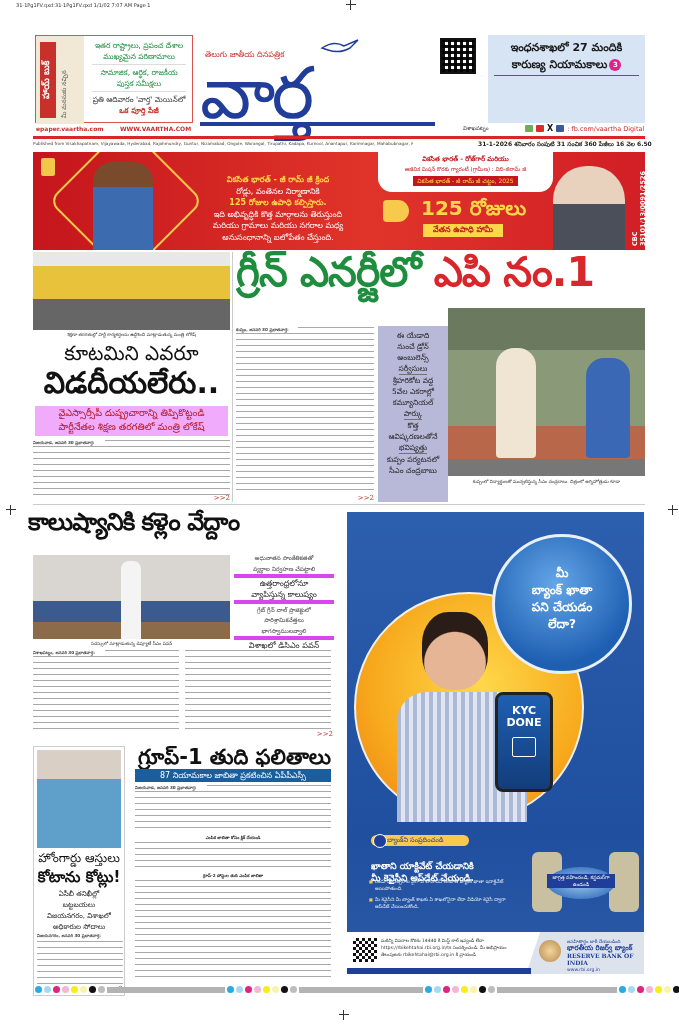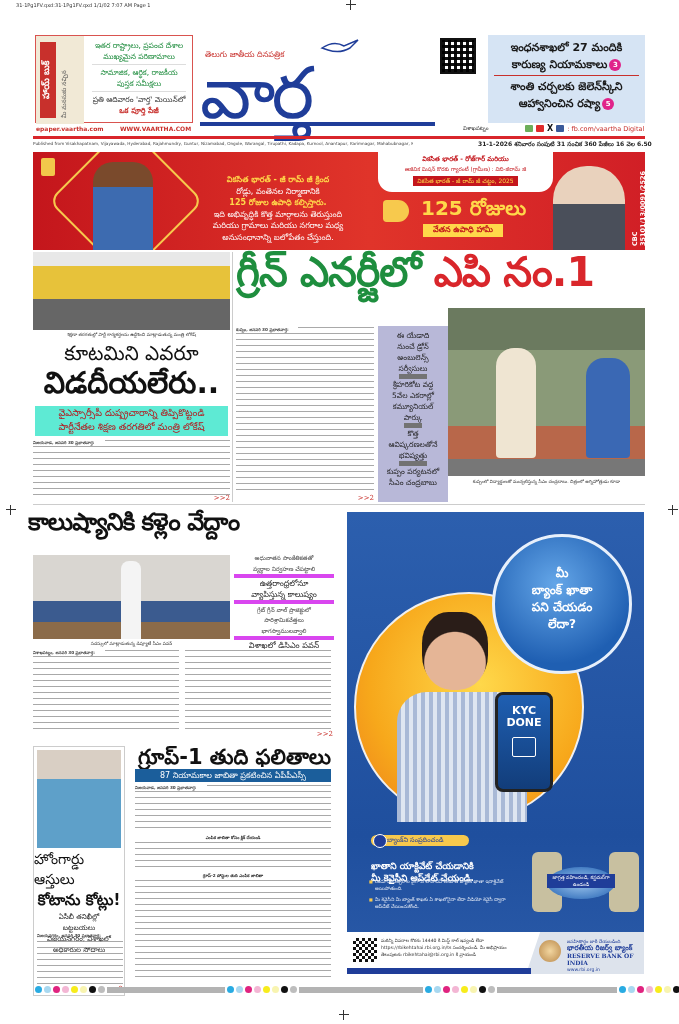--- a/index.html
+++ b/index.html
@@ -52,43 +52,43 @@
   .banner .mega { position: absolute; left: 350px; top: 48px; width: 26px; height: 22px; border-radius: 4px 12px 12px 4px; background: #f7c94d; }
   .banner .days { position: absolute; left: 388px; top: 44px; color: #ffd84a; font-size: 20px; font-weight: bold; }
   .banner .days-sub { position: absolute; left: 390px; top: 72px; background: #ffd84a; color: #c4161c; font-size: 8px; font-weight: bold; padding: 1px 10px; }
   .banner .pm { position: absolute; left: 520px; top: 14px; width: 72px; height: 84px; background: linear-gradient(180deg,#e9d2bd 0 45%,#4a4f5a 45%); border-radius: 34px 34px 0 0; }
   .banner .cbc { position: absolute; left: 598px; top: 4px; width: 12px; height: 90px; writing-mode: vertical-rl; transform: rotate(180deg); color: #fff; font-size: 6.5px; font-weight: bold; }
 
   
   .photo { background: #9aa2a8; overflow: hidden; }
   .cap { font-size: 4.5px; color: #333; text-align: center; }
   .h-big { font-weight: bold; color: #111; text-align: center; line-height: 1; }
-  .sub-strip { background: #5eead4; text-align: center; color: #b5161c; font-size: 9.5px; line-height: 14px; }
+  .sub-strip { background: #f0abfc; text-align: center; color: #b5161c; font-size: 9.5px; line-height: 14px; }
   .body { font-size: 4.2px; color: #444; line-height: 6.2px; text-align: justify; }
   .body::after { content: ""; }
   .cont { position: absolute; right: 0; bottom: 0; font-size: 7px; color: #c8302c; font-family: "DejaVu Serif", serif; }
   .textlines { background: repeating-linear-gradient(180deg,#8c8c8c 0 1.3px,transparent 1.3px 6px); opacity: .75; }
 
   .vrule { background: #ccc; width: 1px; }
   .green-h { left: 236px; top: 248px; font-size: 41px; font-weight: bold; color: #1e8e3e; letter-spacing: -1px; white-space: nowrap; }
   .green-h .red { color: #d9262b; }
   .sidebox { left: 378px; top: 326px; width: 70px; height: 176px; background: #b8b8d8; text-align: center; font-size: 7.5px; color: #222; line-height: 11px; padding-top: 4px; }
-  .sidebox .u { border-bottom: 5px solid #737373; display: inline-block; }
+  .sidebox .u { border-bottom: 1px solid #737373; display: inline-block; }
 
   .h-pollution { left: 28px; top: 508px; font-size: 24px; font-weight: bold; color: #111; letter-spacing: -1px; white-space: nowrap; }
   .pol-side { left: 234px; top: 553px; width: 100px; text-align: center; color: #222; font-size: 7px; line-height: 10px; }
   .pol-side .s { font-size: 6px; color: #444; }
   .pol-side .d { border-bottom: 4px solid #d946ef; margin: 1px 0; }
   .pol-side .big { font-size: 8px; }
 
   .g1-head { left: 138px; top: 745px; font-size: 21px; font-weight: bold; color: #111; white-space: nowrap; }
   .g1-strip { left: 135px; top: 769px; width: 196px; height: 13px; background: #1b5e9b; color: #fff; font-size: 8px; line-height: 13px; text-align: center; }
   .hg-box { left: 33px; top: 746px; width: 92px; height: 250px; border: 1px solid #ccc; }
   .hg-photo { left: 3px; top: 3px; width: 84px; height: 98px; background: linear-gradient(180deg,#d9cfc4 0 30%,#5ea0c9 30%); }
-  .hg-t1 { font-size: 14px; text-align: left; color: #111; }
+  .hg-t1 { font-size: 12px; text-align: center; color: #111; }
   .hg-t2 { font-size: 15px; font-weight: bold; text-align: center; color: #111; }
   .hg-t3 { font-size: 7px; text-align: center; color: #222; line-height: 11px; }
 
   
   .rbi { left: 347px; top: 512px; width: 297px; height: 462px; background: linear-gradient(180deg,#2c5fae,#1f4f9e 70%,#2a5aa8); overflow: hidden; }
   .rbi .sun { position: absolute; left: 7px; top: 80px; width: 230px; height: 230px; border-radius: 50%; background: radial-gradient(circle at 55% 40%,#ffd84a,#f7a81b 60%,#ec7a1a); border: 2px solid #f0f0f0; }
   .rbi .bubble { position: absolute; left: 145px; top: 22px; width: 140px; height: 140px; border-radius: 50%; background: radial-gradient(circle at 45% 35%,#64a6e8,#1f5fb2 70%); border: 3px solid #e8f0fb; text-align: center; color: #fff; font-size: 12px; font-weight: bold; line-height: 17px; padding-top: 28px; }
   .rbi .man { position: absolute; left: 50px; top: 100px; width: 130px; height: 210px; }
   .rbi .man .head { position: absolute; left: 25px; top: 0; width: 66px; height: 78px; border-radius: 40% 40% 45% 45%; background: radial-gradient(circle at 50% 65%,#e5b596 0 50%,#2a1d18 52%); }
   .rbi .man .shirt { position: absolute; left: 0; top: 80px; width: 130px; height: 130px; background: repeating-linear-gradient(90deg,#a9b9d6 0 4px,#dfe6f1 4px 8px); border-radius: 30px 30px 0 0; }
@@ -154,24 +154,20 @@
 <div class="abs logo-bar"></div>
 
 <div class="abs qr"></div>
 
 <div class="abs teaser-box">
   <div class="teaser" style="padding-top:4px">
     <div>ఇంధనశాఖలో 27 మందికి</div>
     <div><span>కారుణ్య నియామకాలు</span><span class="page-badge">3</span></div>
   </div>
   <div class="teaser-sep"></div>
-  <div class="teaser">
-    <div>శాంతి చర్చలకు జెలెన్‌స్కీని</div>
-    <div><span>ఆహ్వానించిన రష్యా</span><span class="page-badge">5</span></div>
-  </div>
 </div>
 
 <div class="abs city">విశాఖపట్నం</div>
 <div class="abs social">
   <span class="soc-ic" style="background:#6cae5a"></span>
   <span class="soc-ic" style="background:#e02b2b"></span>
   <span style="color:#111;font-size:8px;font-weight:bold">X</span>
   <span class="soc-ic" style="background:#3b5a9a"></span>
   <span>: fb.com/vaartha Digital</span>
 </div>

